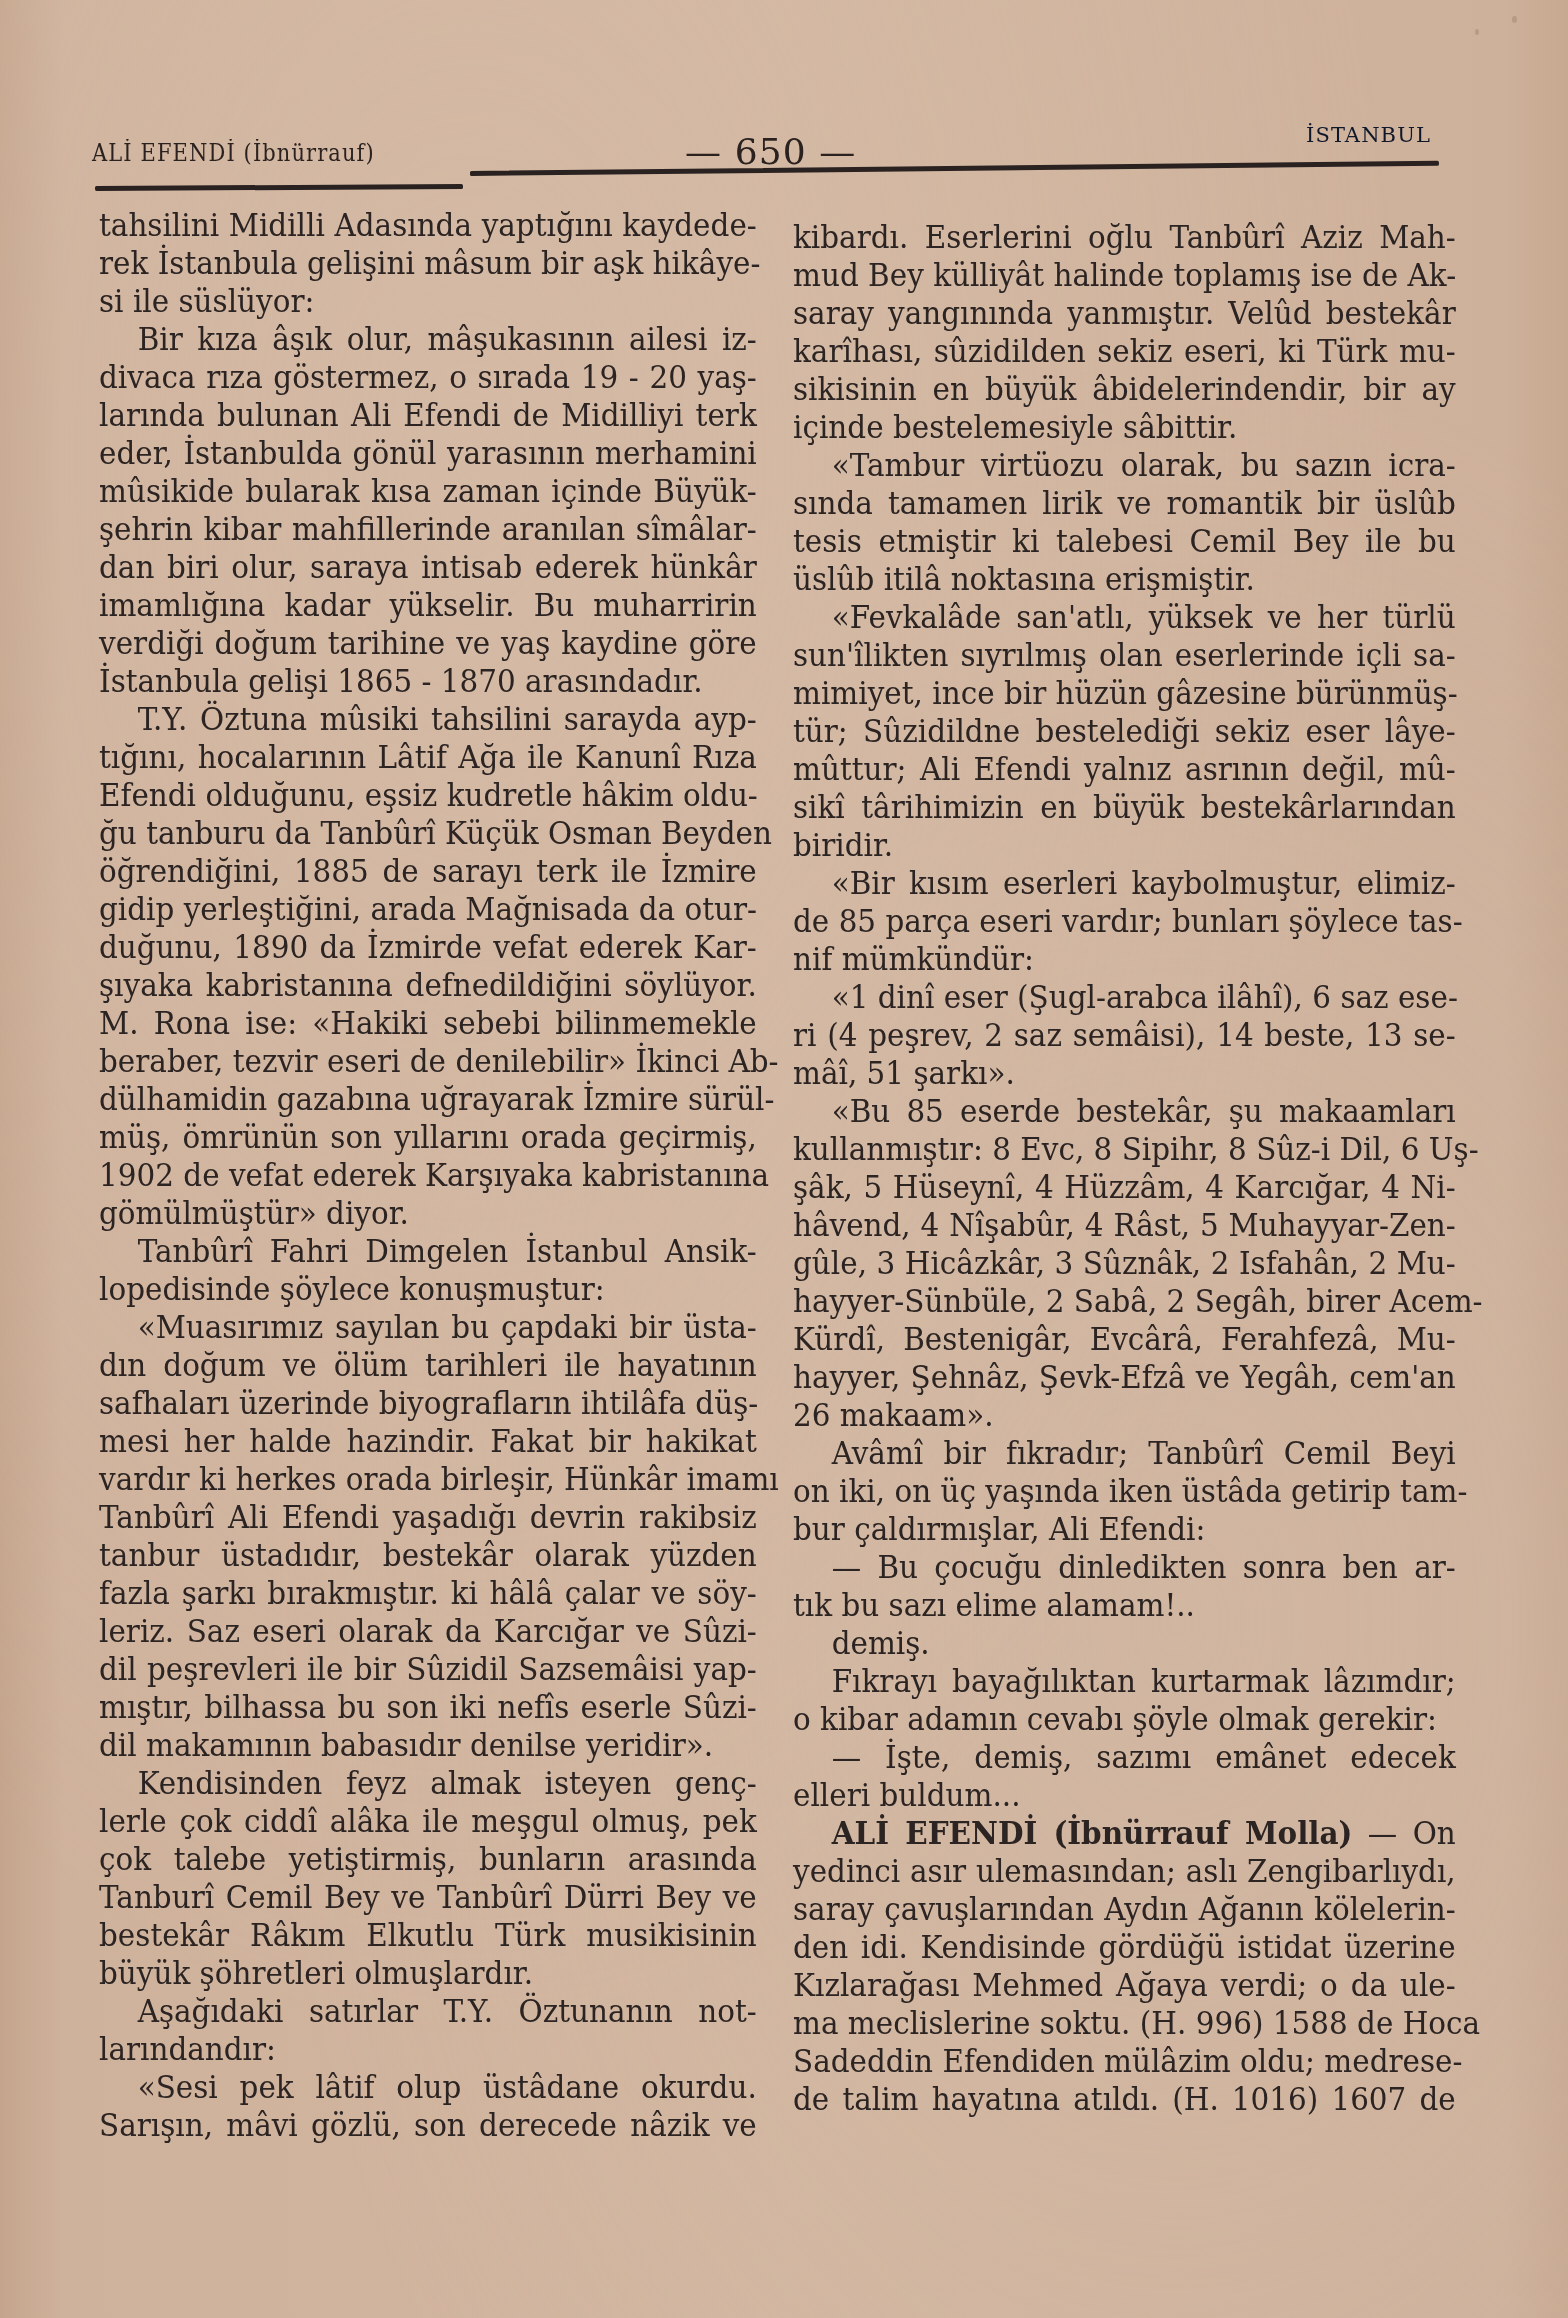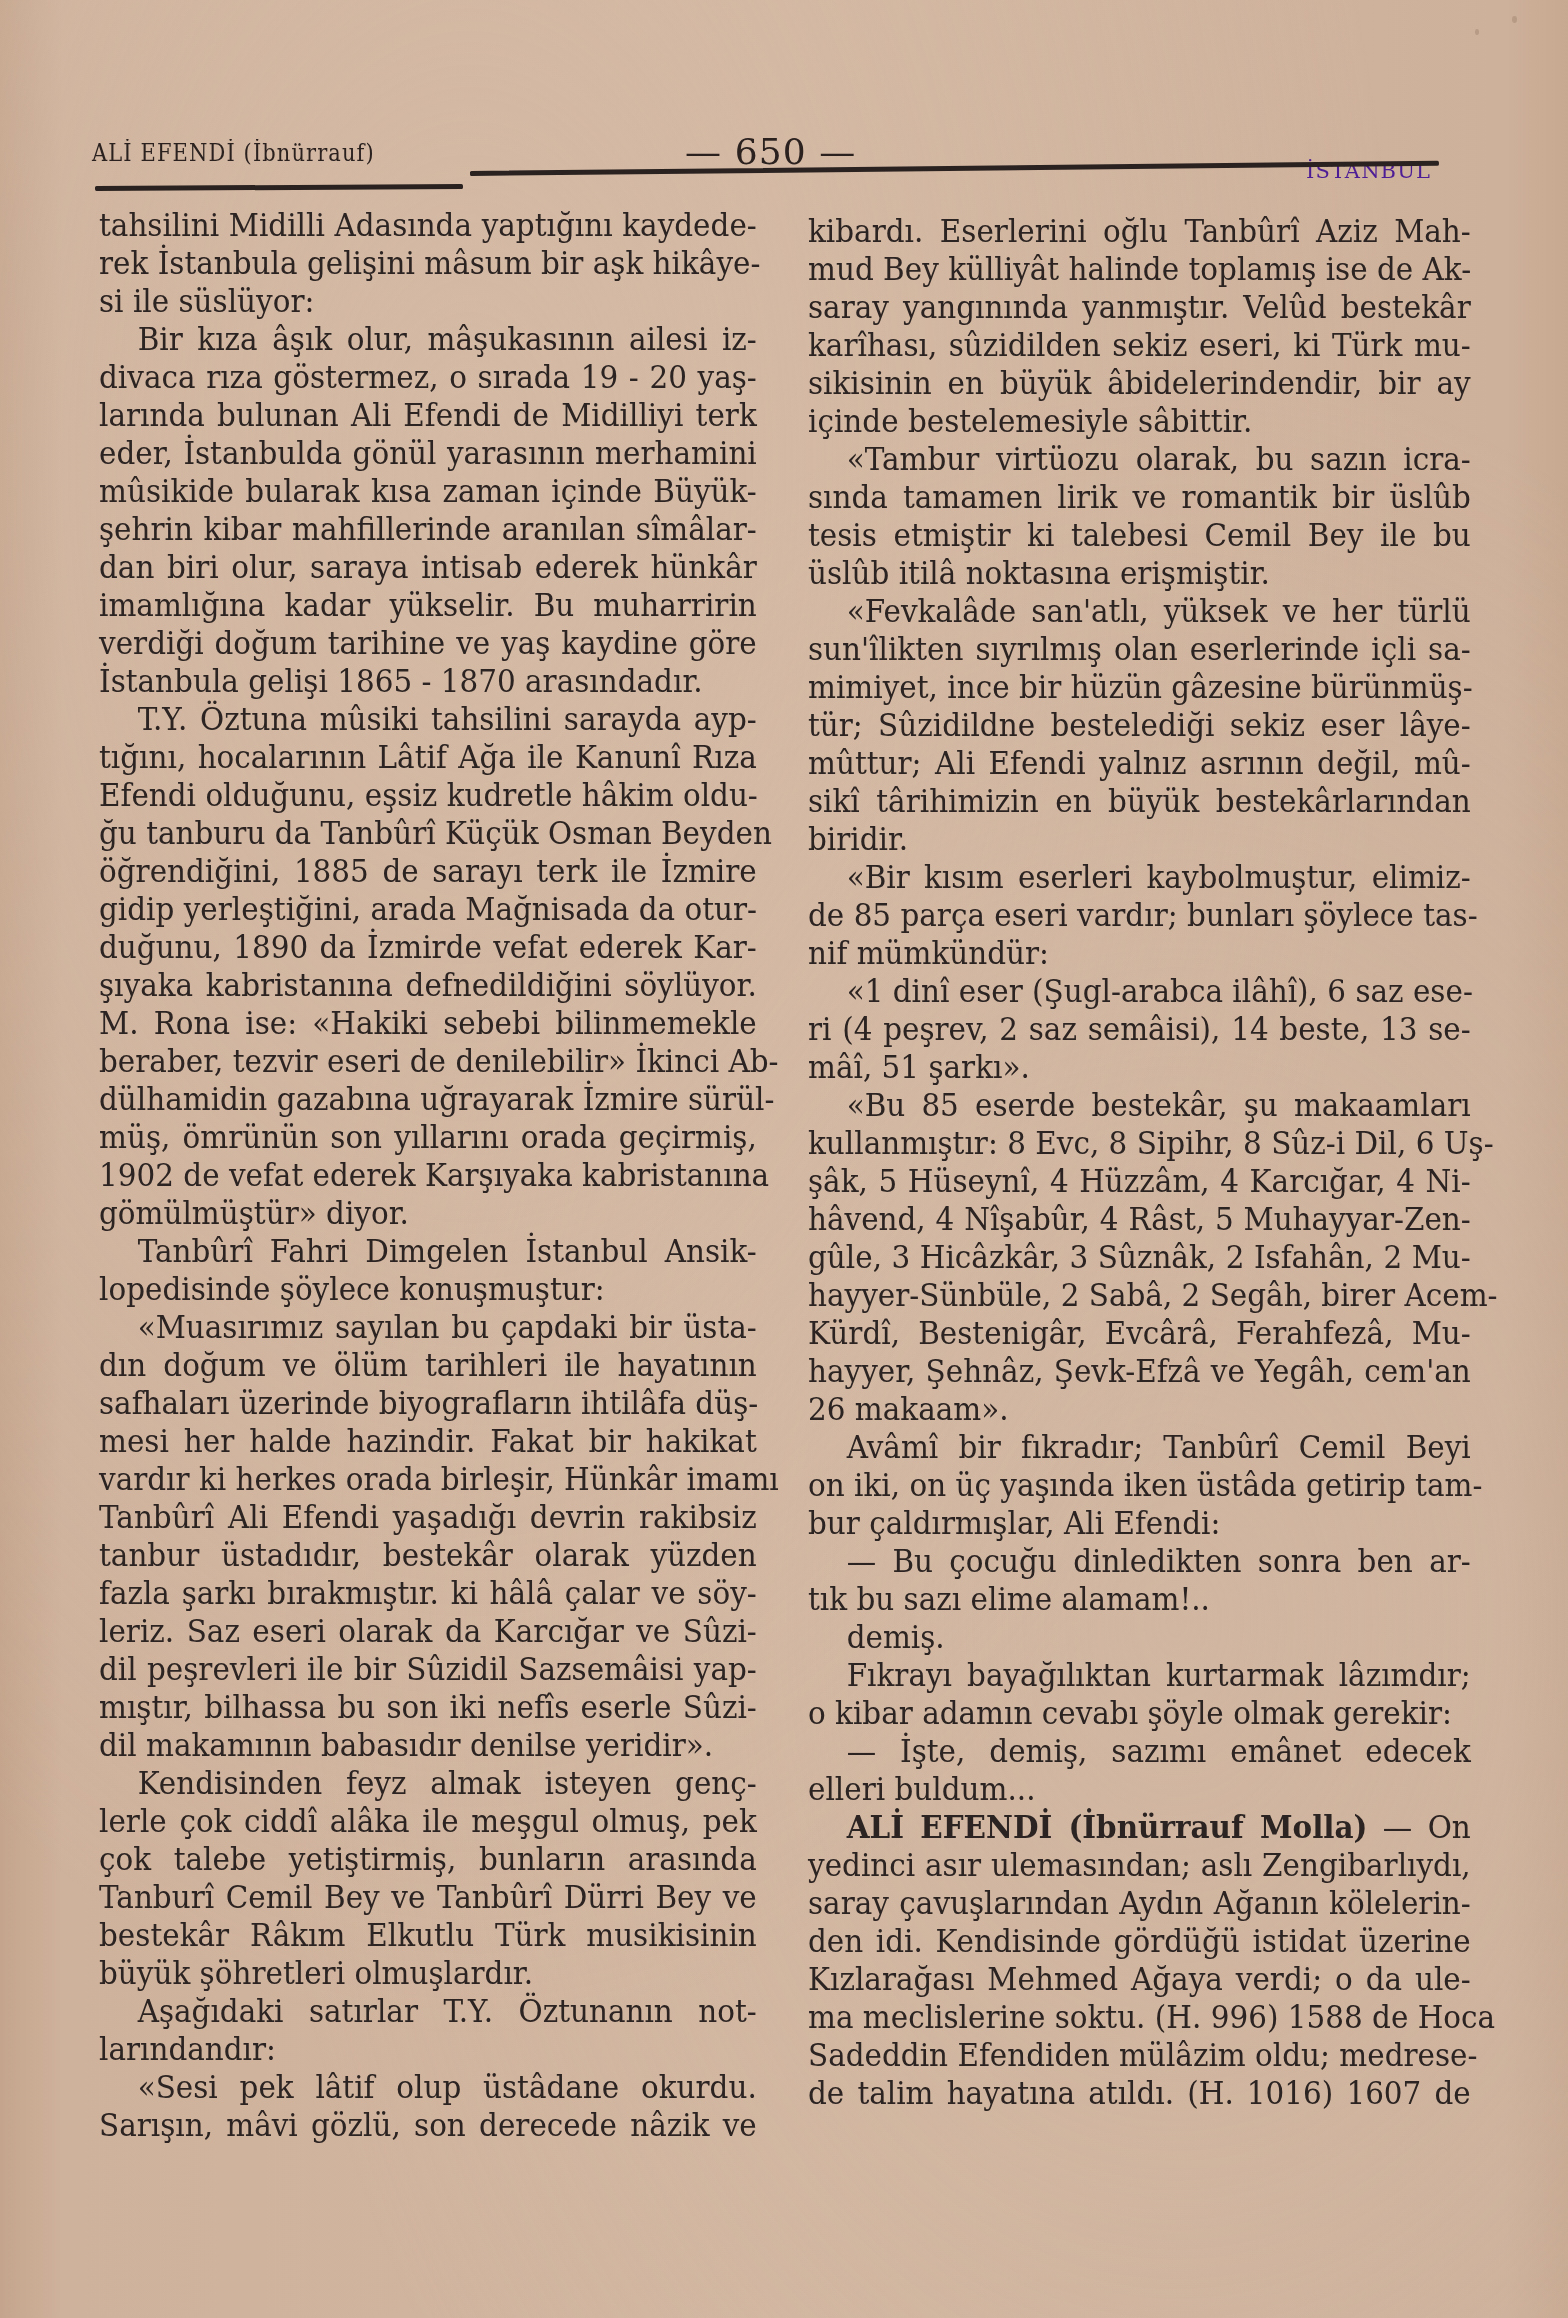--- a/index.html
+++ b/index.html
@@ -49,22 +49,21 @@
     font-size: 36px;
     letter-spacing: 1.1px;
     color: #2b2220;
   }
   .section-title {
     position: absolute;
     right: 0;
     top: 0;
     font-size: 21px;
     letter-spacing: 1.1px;
-    color: #4c1d95;
-    margin-top: 36px;
+    color: #0f172a;
   }
   .rule-left {
     position: absolute;
     left: 95px;
     top: 185px;
     width: 368px;
     height: 4.7px;
     background: #2a2220;
     border-radius: 1.6px;
     transform: rotate(-0.3deg);
@@ -82,21 +81,21 @@
   }
   .column {
     position: absolute;
     top: 206px;
     width: 662px;
     font-size: 32px;
     line-height: 38px;
     color: #2c2422;
   }
   .col-left { left: 99px; }
-  .col-right { left: 793px; top: 212px; width: 667px; margin-left: 15px; }
+  .col-right { left: 793px; top: 218px; width: 667px; }
   .line {
     display: block;
     white-space: nowrap;
     text-align: justify;
     text-align-last: justify;
     height: 38px;
     transform: scaleX(0.92);
     transform-origin: left center;
     width: 108%;
   }

